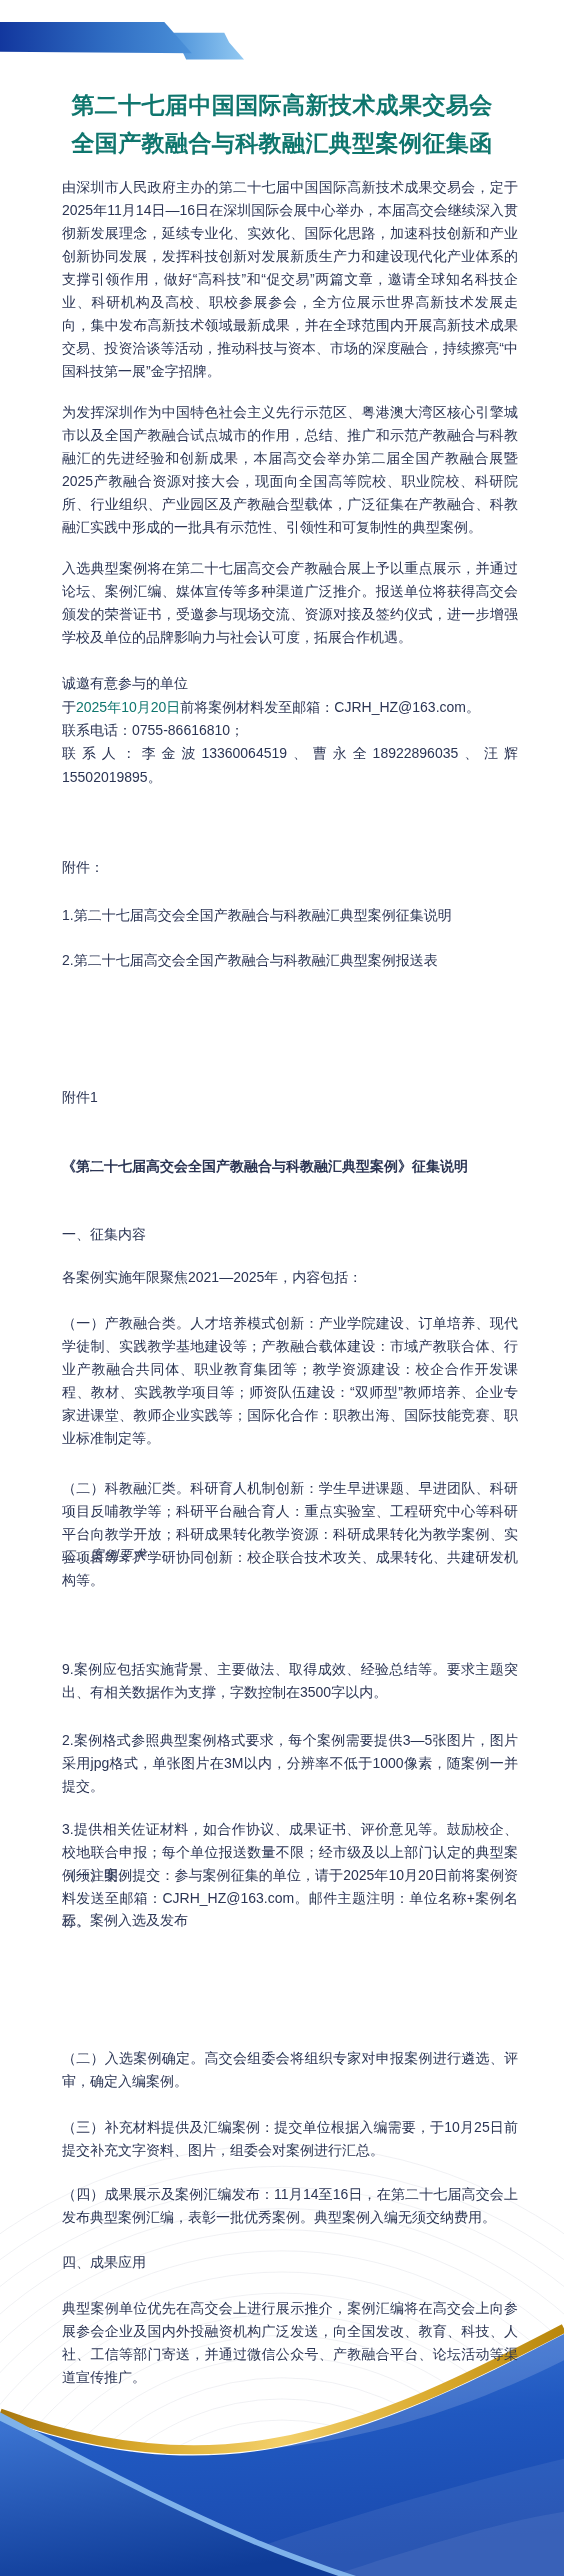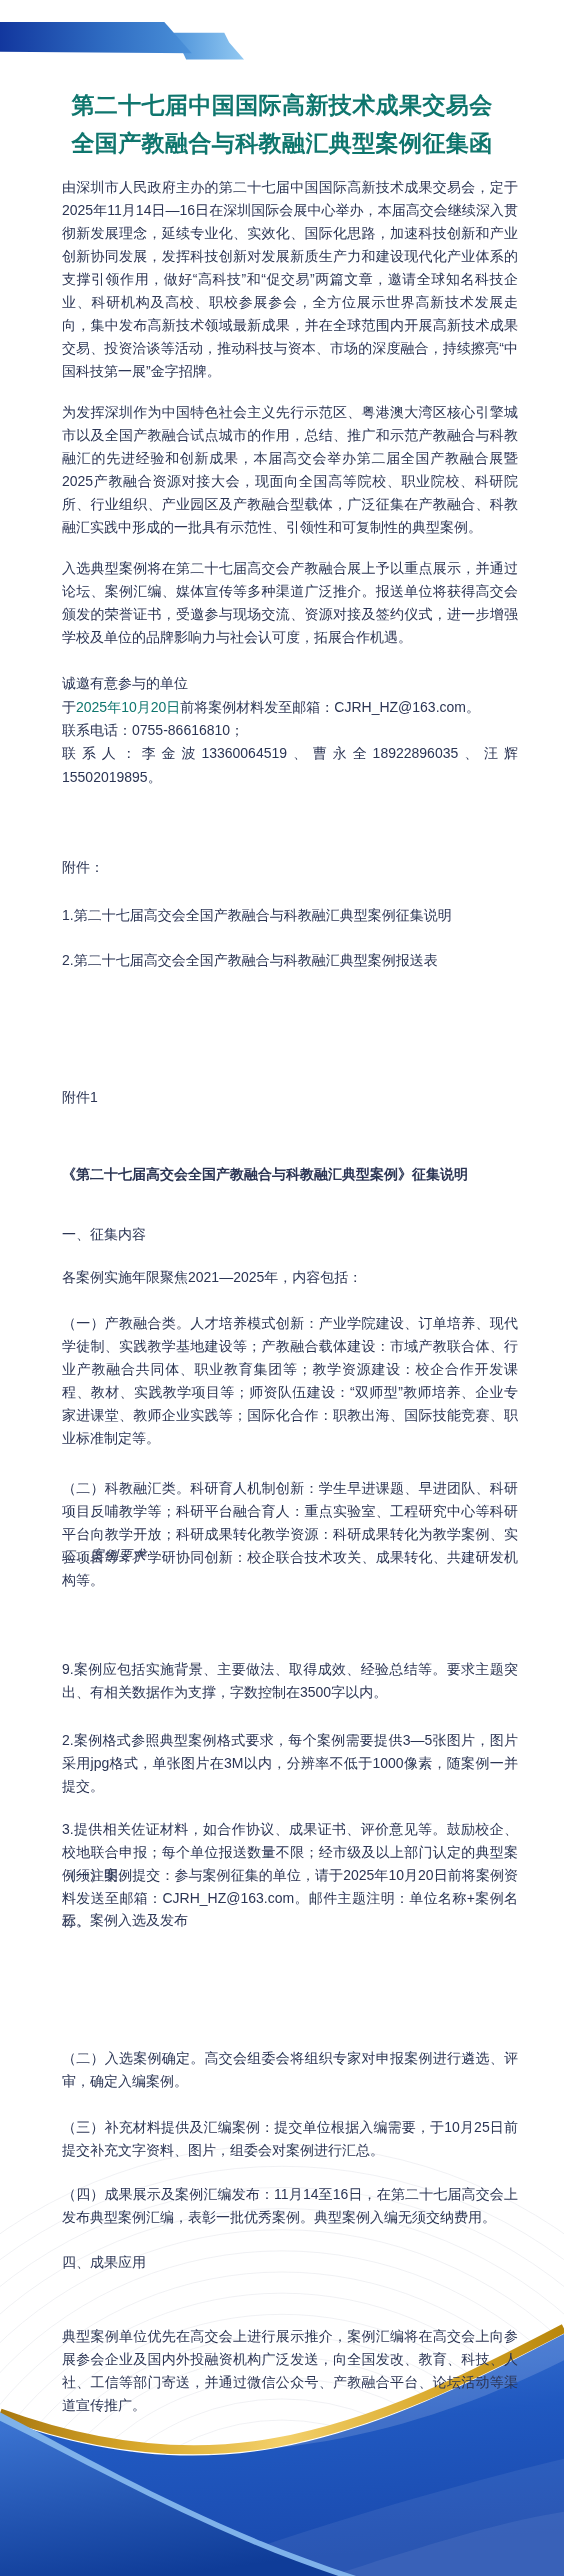--- a/index.html
+++ b/index.html
@@ -100,35 +100,35 @@
   <p class="txt" style="top:696px;"><span>于</span><span class="hl">2025年10月20日</span><span>前将案例材料发至邮箱：CJRH_HZ@163.com。</span></p>
   <p class="txt" style="top:719px;">联系电话：0755-86616810；</p>
   <p class="txt stretch" style="top:742px;">联系人：李金波13360064519、曹永全18922896035、汪辉</p>
   <p class="txt" style="top:766px;">15502019895。</p>
 
   <p class="txt" style="top:856px;">附件：</p>
   <p class="txt" style="top:904px;">1.第二十七届高交会全国产教融合与科教融汇典型案例征集说明</p>
   <p class="txt" style="top:949px;">2.第二十七届高交会全国产教融合与科教融汇典型案例报送表</p>
 
   <p class="txt" style="top:1086px;">附件1</p>
-  <p class="txt doc-title" style="top:1155px;margin-top:8px;">《第二十七届高交会全国产教融合与科教融汇典型案例》征集说明</p>
+  <p class="txt doc-title" style="top:1155px;">《第二十七届高交会全国产教融合与科教融汇典型案例》征集说明</p>
 
   <p class="txt" style="top:1223px;">一、征集内容</p>
   <p class="txt" style="top:1266px;">各案例实施年限聚焦2021—2025年，内容包括：</p>
   <p class="txt" style="top:1312px;">（一）产教融合类。人才培养模式创新：产业学院建设、订单培养、现代学徒制、实践教学基地建设等；产教融合载体建设：市域产教联合体、行业产教融合共同体、职业教育集团等；教学资源建设：校企合作开发课程、教材、实践教学项目等；师资队伍建设：“双师型”教师培养、企业专家进课堂、教师企业实践等；国际化合作：职教出海、国际技能竞赛、职业标准制定等。</p>
   <p class="txt" style="top:1477px;">（二）科教融汇类。科研育人机制创新：学生早进课题、早进团队、科研项目反哺教学等；科研平台融合育人：重点实验室、工程研究中心等科研平台向教学开放；科研成果转化教学资源：科研成果转化为教学案例、实验项目等；产学研协同创新：校企联合技术攻关、成果转化、共建研发机构等。</p>
 
   <p class="txt" style="top:1544px;font-style:italic;">二、案例要求</p>
   <p class="txt" style="top:1658px;">9.案例应包括实施背景、主要做法、取得成效、经验总结等。要求主题突出、有相关数据作为支撑，字数控制在3500字以内。</p>
   <p class="txt" style="top:1729px;">2.案例格式参照典型案例格式要求，每个案例需要提供3—5张图片，图片采用jpg格式，单张图片在3M以内，分辨率不低于1000像素，随案例一并提交。</p>
   <p class="txt" style="top:1818px;">3.提供相关佐证材料，如合作协议、成果证书、评价意见等。鼓励校企、校地联合申报；每个单位报送数量不限；经市级及以上部门认定的典型案例须注明。</p>
 
   <p class="txt" style="top:1909px;">三、案例入选及发布</p>
   <p class="txt" style="top:1864px;">（一）案例提交：参与案例征集的单位，请于2025年10月20日前将案例资料发送至邮箱：CJRH_HZ@163.com。邮件主题注明：单位名称+案例名称。</p>
   <p class="txt" style="top:2047px;">（二）入选案例确定。高交会组委会将组织专家对申报案例进行遴选、评审，确定入编案例。</p>
   <p class="txt" style="top:2116px;">（三）补充材料提供及汇编案例：提交单位根据入编需要，于10月25日前提交补充文字资料、图片，组委会对案例进行汇总。</p>
   <p class="txt" style="top:2183px;">（四）成果展示及案例汇编发布：11月14至16日，在第二十七届高交会上发布典型案例汇编，表彰一批优秀案例。典型案例入编无须交纳费用。</p>
 
   <p class="txt" style="top:2251px;">四、成果应用</p>
-  <p class="txt" style="top:2297px;margin-top:28px;">典型案例单位优先在高交会上进行展示推介，案例汇编将在高交会上向参展参会企业及国内外投融资机构广泛发送，向全国发改、教育、科技、人社、工信等部门寄送，并通过微信公众号、产教融合平台、论坛活动等渠道宣传推广。</p>
+  <p class="txt" style="top:2297px;">典型案例单位优先在高交会上进行展示推介，案例汇编将在高交会上向参展参会企业及国内外投融资机构广泛发送，向全国发改、教育、科技、人社、工信等部门寄送，并通过微信公众号、产教融合平台、论坛活动等渠道宣传推广。</p>
 
 </div>
 
 
 </body></html>

